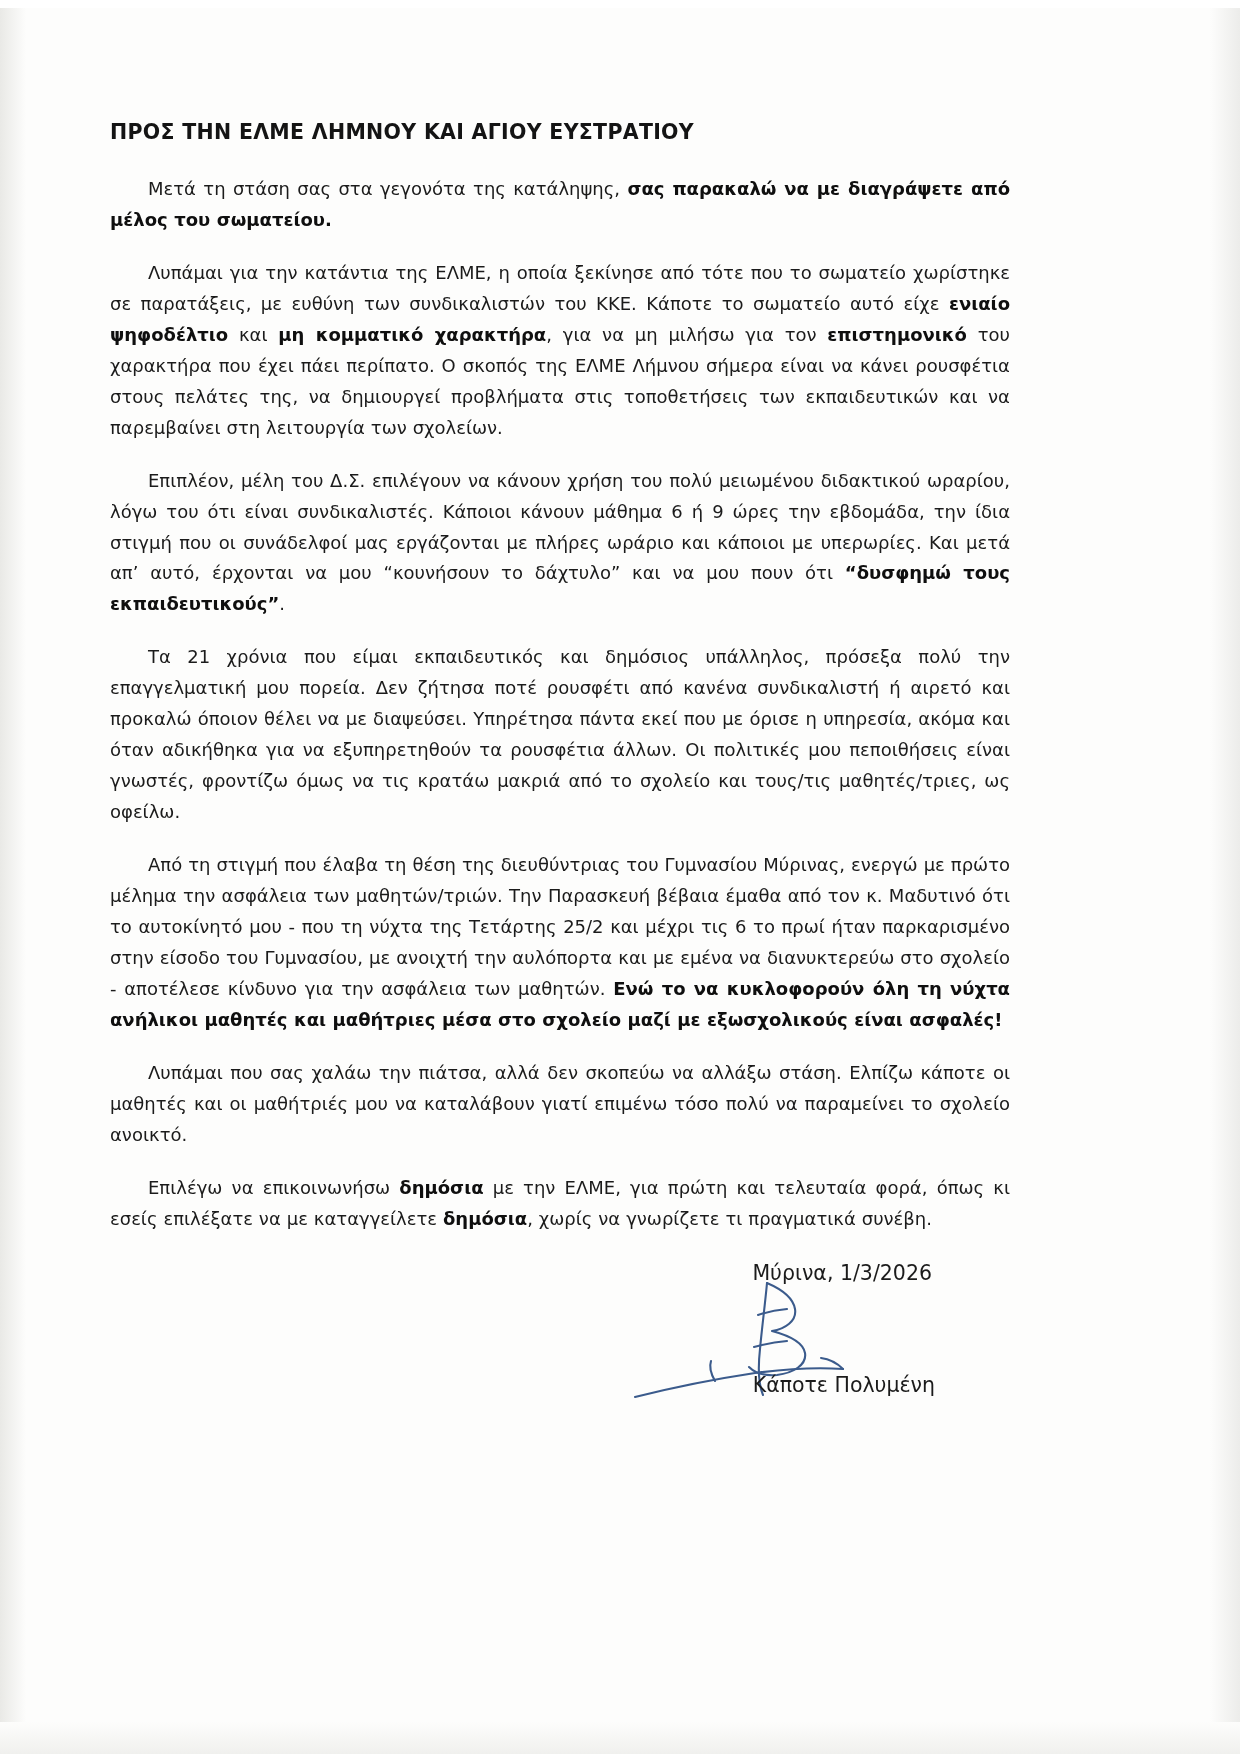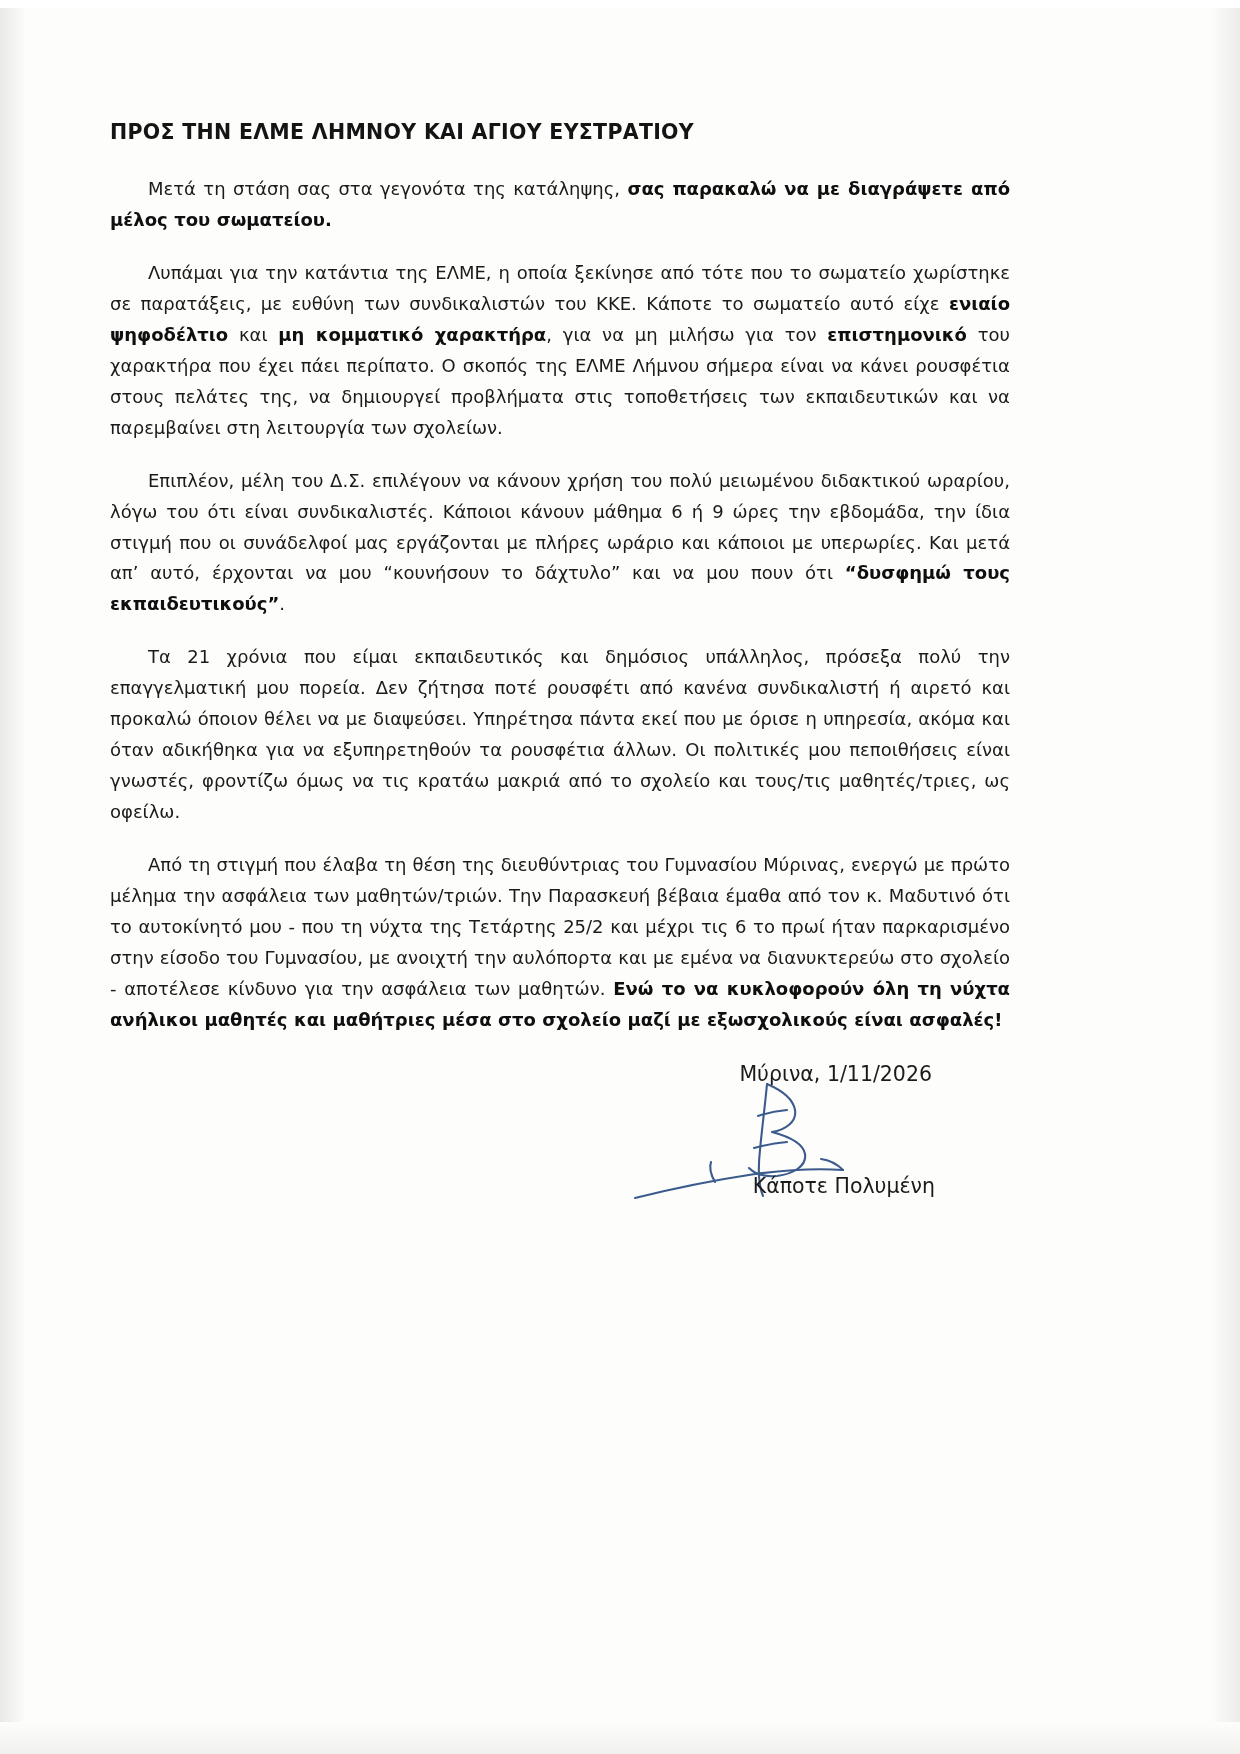--- a/index.html
+++ b/index.html
@@ -121,24 +121,26 @@
     <p class="para"><span>Μετά τη στάση σας στα γεγονότα της κατάληψης, </span><b>σας παρακαλώ να με διαγράψετε από μέλος του σωματείου.</b></p>
 
     <p class="para"><span>Λυπάμαι για την κατάντια της ΕΛΜΕ, η οποία ξεκίνησε από τότε που το σωματείο χωρίστηκε σε παρατάξεις, με ευθύνη των συνδικαλιστών του ΚΚΕ. Κάποτε το σωματείο αυτό είχε </span><b>ενιαίο ψηφοδέλτιο</b><span> και </span><b>μη κομματικό χαρακτήρα</b><span>, για να μη μιλήσω για τον </span><b>επιστημονικό</b><span> του χαρακτήρα που έχει πάει περίπατο. Ο σκοπός της ΕΛΜΕ Λήμνου σήμερα είναι να κάνει ρουσφέτια στους πελάτες της, να δημιουργεί προβλήματα στις τοποθετήσεις των εκπαιδευτικών και να παρεμβαίνει στη λειτουργία των σχολείων.</span></p>
 
     <p class="para"><span>Επιπλέον, μέλη του Δ.Σ. επιλέγουν να κάνουν χρήση του πολύ μειωμένου διδακτικού ωραρίου, λόγω του ότι είναι συνδικαλιστές. Κάποιοι κάνουν μάθημα 6 ή 9 ώρες την εβδομάδα, την ίδια στιγμή που οι συνάδελφοί μας εργάζονται με πλήρες ωράριο και κάποιοι με υπερωρίες. Και μετά απ’ αυτό, έρχονται να μου “κουνήσουν το δάχτυλο” και να μου πουν ότι </span><b>“δυσφημώ τους εκπαιδευτικούς”</b><span>.</span></p>
 
     <p class="para">Τα 21 χρόνια που είμαι εκπαιδευτικός και δημόσιος υπάλληλος, πρόσεξα πολύ την επαγγελματική μου πορεία. Δεν ζήτησα ποτέ ρουσφέτι από κανένα συνδικαλιστή ή αιρετό και προκαλώ όποιον θέλει να με διαψεύσει. Υπηρέτησα πάντα εκεί που με όρισε η υπηρεσία, ακόμα και όταν αδικήθηκα για να εξυπηρετηθούν τα ρουσφέτια άλλων. Οι πολιτικές μου πεποιθήσεις είναι γνωστές, φροντίζω όμως να τις κρατάω μακριά από το σχολείο και τους/τις μαθητές/τριες, ως οφείλω.</p>
 
     <p class="para"><span>Από τη στιγμή που έλαβα τη θέση της διευθύντριας του Γυμνασίου Μύρινας, ενεργώ με πρώτο μέλημα την ασφάλεια των μαθητών/τριών. Την Παρασκευή βέβαια έμαθα από τον κ. Μαδυτινό ότι το αυτοκίνητό μου - που τη νύχτα της Τετάρτης 25/2 και μέχρι τις 6 το πρωί ήταν παρκαρισμένο στην είσοδο του Γυμνασίου, με ανοιχτή την αυλόπορτα και με εμένα να διανυκτερεύω στο σχολείο - αποτέλεσε κίνδυνο για την ασφάλεια των μαθητών. </span><b>Ενώ το να κυκλοφορούν όλη τη νύχτα ανήλικοι μαθητές και μαθήτριες μέσα στο σχολείο μαζί με εξωσχολικούς είναι ασφαλές!</b></p>
 
+    <p class="para">Λυπάμαι που σας χαλάω την πιάτσα, αλλά δεν σκοπεύω να αλλάξω στάση. Ελπίζω κάποτε οι μαθητές και οι μαθήτριές μου να καταλάβουν γιατί επιμένω τόσο πολύ να παραμείνει το σχολείο ανοικτό.</p>
 
+    <p class="para tight"><span>Επιλέγω να επικοινωνήσω </span><b>δημόσια</b><span> με την ΕΛΜΕ, για πρώτη και τελευταία φορά, όπως κι εσείς επιλέξατε να με καταγγείλετε </span><b>δημόσια</b><span>, χωρίς να γνωρίζετε τι πραγματικά συνέβη.</span></p>
 
     <div class="sign-block">
-      <div class="sign-place">Μύρινα, 1/11/2026</div>
+      <div class="sign-place">Μύρινα, 1/3/2026</div>
 
       <svg class="signature-svg" viewBox="0 0 330 140" xmlns="http://www.w3.org/2000/svg">
         <g fill="none" stroke="#3b5b8c" stroke-width="2.1" stroke-linecap="round" stroke-linejoin="round">
           <path d="M152 8 C150 30 147 52 145 74 C143 92 143 108 148 120"></path>
           <path d="M152 8 C166 14 178 22 180 34 C182 46 170 54 157 56 C172 60 188 66 190 78 C192 90 178 98 162 100 C150 101 140 98 134 92"></path>
           <path d="M143 40 C152 37 162 35 172 34"></path>
           <path d="M139 72 C150 69 161 67 172 66"></path>
           <path d="M20 122 C60 112 100 104 140 98 C170 94 200 92 228 94"></path>
           <path d="M228 94 C222 88 214 84 206 83"></path>
           <path d="M100 106 C96 99 94 92 96 86"></path>

